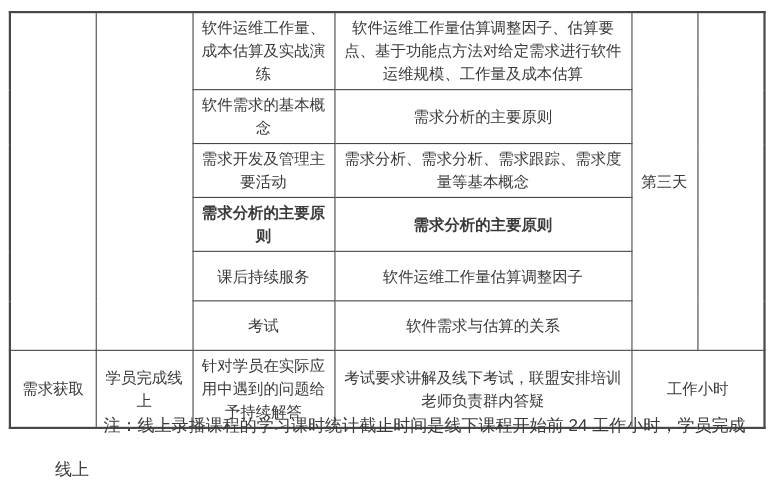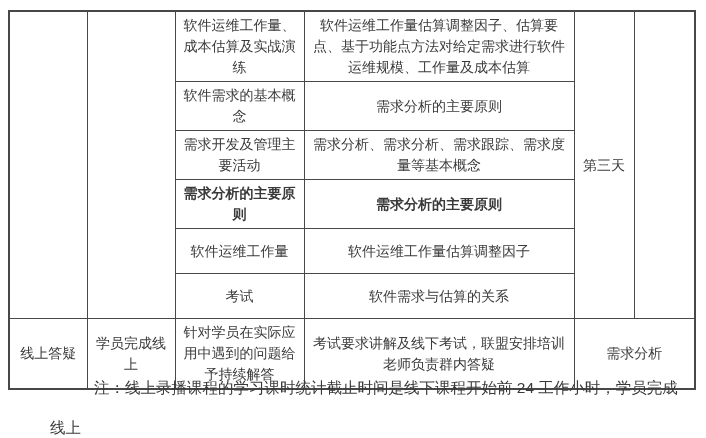--- a/index.html
+++ b/index.html
@@ -80,33 +80,33 @@
     </tr>
     <tr class="row-3">
       <td class="cell-center">需求开发及管理主要活动</td>
       <td class="cell-left">需求分析、需求分析、需求跟踪、需求度量等基本概念</td>
     </tr>
     <tr class="row-4">
       <td class="cell-center">需求分析的主要原则</td>
       <td class="cell-left">需求分析的主要原则</td>
     </tr>
     <tr class="row-5">
-      <td class="cell-center">软件运维工作量</td>
+      <td class="cell-center">课后持续服务</td>
       <td class="cell-left">软件运维工作量估算调整因子</td>
     </tr>
     <tr class="row-6">
       <td class="cell-center">考试</td>
       <td class="cell-left">软件需求与估算的关系</td>
     </tr>
     <tr class="row-7">
-      <td class="cell-center">线上答疑</td>
+      <td class="cell-center">需求获取</td>
       <td class="cell-center">学员完成线上</td>
       <td class="cell-center">针对学员在实际应用中遇到的问题给予持续解答</td>
       <td class="cell-left">考试要求讲解及线下考试，联盟安排培训老师负责群内答疑</td>
-      <td class="cell-center" colspan="2">需求分析</td>
+      <td class="cell-center" colspan="2">工作小时</td>
     </tr>
   </tbody>
 </table>
 
 <div class="note-block">
   <div class="note-line-1">注：线上录播课程的学习课时统计截止时间是线下课程开始前 24 工作小时，学员完成线上</div>
 
 </div>
 
 </body></html>

